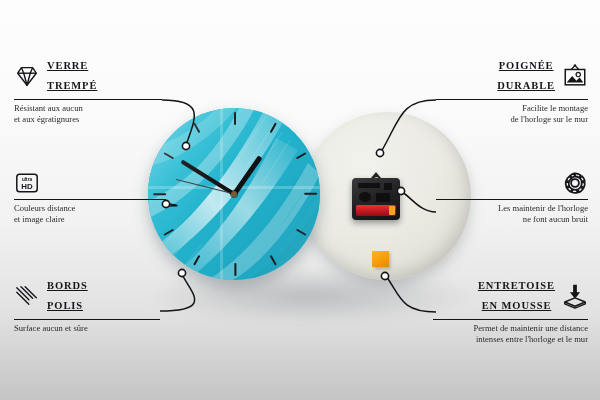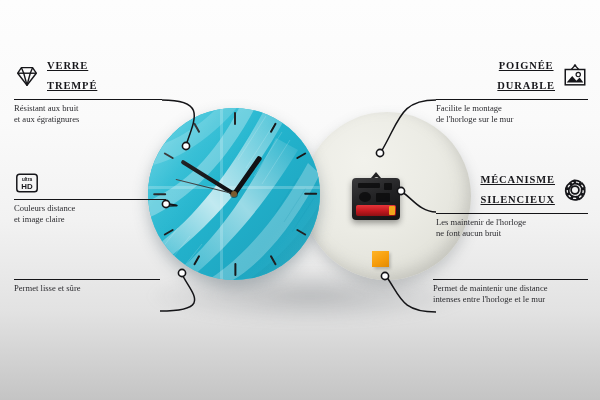--- a/index.html
+++ b/index.html
@@ -66,21 +66,21 @@
     font-size:10.5px;font-weight:700;letter-spacing:.9px;color:#16161a;
     line-height:20px;text-transform:uppercase;white-space:pre-line;text-decoration:underline;
   }
   .callout.left .title{text-align:left;}
   .callout.right .title{text-align:center;}
   .callout .rule{height:1.4px;background:#141417;margin:3px 0 3px;}
   .callout .sub{
     font-size:8.6px;line-height:10.6px;color:#2b2b2f;white-space:pre-line;
     font-family:"Liberation Serif", serif;
   }
-  .callout.right .sub{text-align:left;}
+  .callout.right .sub{text-align:right;}
   .ico{width:26px;height:26px;flex:0 0 26px;display:block;}
 
   
   #c-verre{left:14px;top:56px;width:148px;}
   #c-verre .rule{width:148px;}
   #c-impression{left:14px;top:170px;width:152px;}
   #c-impression .rule{width:152px;}
   #c-bords{left:14px;top:276px;width:146px;}
   #c-bords .rule{width:146px;}
   #c-poignee{right:12px;top:56px;width:152px;}
@@ -203,40 +203,52 @@
         <g fill="none" stroke="#16161a" stroke-width="1.5" stroke-linejoin="round">
           <path d="M4 11 L14 24 L24 11 L20 5 L8 5 Z"></path>
           <path d="M4 11 H24"></path>
           <path d="M8 5 L10.5 11 L14 24 L17.5 11 L20 5"></path>
         </g>
       </svg>
       <div class="title">VERRE
 TREMPÉ</div>
     </div>
     <div class="rule"></div>
-    <div class="sub">Résistant aux bruit
+    <div class="sub">Résistant aux aucun
 et aux égratignures</div>
   </div>
 
   <div class="callout left" id="c-impression">
     <div class="head">
       <svg class="ico" viewBox="0 0 28 28">
         <rect x="3" y="4.5" width="22" height="19" rx="3" fill="none" stroke="#16161a" stroke-width="1.6"></rect>
         <text x="14" y="12" font-family="Liberation Sans, sans-serif" font-size="5" font-weight="bold" fill="#16161a" text-anchor="middle">ultra</text>
         <text x="14" y="20.5" font-family="Liberation Sans, sans-serif" font-size="8.5" font-weight="bold" fill="#16161a" text-anchor="middle">HD</text>
       </svg>
     </div>
     <div class="rule"></div>
     <div class="sub">Couleurs distance
 et image claire</div>
   </div>
 
   <div class="callout left" id="c-bords">
-    <div class="rule"></div>
-    <div class="sub">Permet lisse et sûre</div>
+    <div class="head">
+      <svg class="ico" viewBox="0 0 28 28">
+        <g stroke="#16161a" stroke-width="1.5" stroke-linecap="round">
+          <path d="M3 5 L16 18"></path>
+          <path d="M3 10 L16 23"></path>
+          <path d="M7.5 4 L20 16.5"></path>
+          <path d="M12 4 L24 16"></path>
+        </g>
+      </svg>
+      <div class="title">BORDS
+POLIS</div>
+    </div>
+    <div class="rule"></div>
+    <div class="sub">Surface aucun et sûre</div>
   </div>
 
   <div class="callout right" id="c-poignee">
     <div class="head">
       <div class="title">POIGNÉE
 DURABLE</div>
       <svg class="ico" viewBox="0 0 28 28">
         <path d="M14 2.5 L10 7 M14 2.5 L18 7" fill="none" stroke="#16161a" stroke-width="1.4"></path>
         <circle cx="14" cy="2.6" r="1.3" fill="#16161a"></circle>
         <rect x="3.5" y="7" width="21" height="16.5" fill="none" stroke="#16161a" stroke-width="1.6"></rect>
@@ -244,22 +256,20 @@
         <path d="M5 21 L11 14 L15.5 19 L19 15.5 L23 21 Z" fill="#16161a"></path>
       </svg>
     </div>
     <div class="rule"></div>
     <div class="sub">Facilite le montage
 de l'horloge sur le mur</div>
   </div>
 
   <div class="callout right" id="c-mecanisme">
     <div class="head">
-      <div class="title">MÉCANISME
-SILENCIEUX</div>
       <svg class="ico" viewBox="0 0 28 28">
         <path d="M14 3.2 l2.6 .45 .9 2.5 2.3 1.1 2.4-1.1 1.9 1.9 -1.1 2.4 1.1 2.3 2.5 .9 0 2.6 -2.5 .9 -1.1 2.3 1.1 2.4 -1.9 1.9 -2.4-1.1 -2.3 1.1 -.9 2.5 -2.6 0" fill="none" stroke="none"></path>
         <g fill="none" stroke="#16161a" stroke-width="1.9" stroke-linejoin="round">
           <path d="M11.3 4.2 h5.4 l.7 2.6 2.1 .9 2.3-1.3 3.8 3.8 -1.3 2.3 .9 2.1 2.6 .7 v5.4 l-2.6 .7 -.9 2.1 1.3 2.3" transform="scale(0.86) translate(1.3,0.6)" stroke="none"></path>
           <circle cx="14" cy="14" r="4.2"></circle>
           <path d="M14 3.6 a10.4 10.4 0 0 1 6.0 1.9 l-1.6 2.9 a7 7 0 0 0 -4.4-1.4 z"></path>
           <path d="M21.5 6.5 a10.4 10.4 0 0 1 3 5.2 l-3.3 .6 a7 7 0 0 0 -2-3.5 z"></path>
           <path d="M24.4 13.0 a10.4 10.4 0 0 1 -.9 6.0 l-3.0-1.5 a7 7 0 0 0 .6-4.0 z"></path>
           <path d="M22.8 20.3 a10.4 10.4 0 0 1 -4.6 3.8 l-1.2-3.1 a7 7 0 0 0 3.1-2.6 z"></path>
           <path d="M16.6 24.3 a10.4 10.4 0 0 1 -6.0-.3 l1.2-3.1 a7 7 0 0 0 4.0 .2 z"></path>
@@ -269,18 +279,27 @@
           <path d="M8.8 6.1 a10.4 10.4 0 0 1 4.4-2.4 l.5 3.2 a7 7 0 0 0 -2.9 1.6 z"></path>
         </g>
       </svg>
     </div>
     <div class="rule"></div>
     <div class="sub">Les maintenir de l'horloge
 ne font aucun bruit</div>
   </div>
 
   <div class="callout right" id="c-entretoise">
+    <div class="head">
+      <div class="title">ENTRETOISE
+EN MOUSSE</div>
+      <svg class="ico" viewBox="0 0 28 28">
+        <path d="M12 2 h4 v8 h3.5 L14 17 L8.5 10 H12 Z" fill="#16161a"></path>
+        <path d="M14 16 L25 20.5 L14 25 L3 20.5 Z" fill="none" stroke="#16161a" stroke-width="1.6" stroke-linejoin="round"></path>
+        <path d="M3 20.5 v2 L14 27 L25 22.5 v-2" fill="none" stroke="#16161a" stroke-width="1.6" stroke-linejoin="round"></path>
+      </svg>
+    </div>
     <div class="rule"></div>
     <div class="sub">Permet de maintenir une distance
 intenses entre l'horloge et le mur</div>
   </div>
 
 </div>
 
 </body></html>

